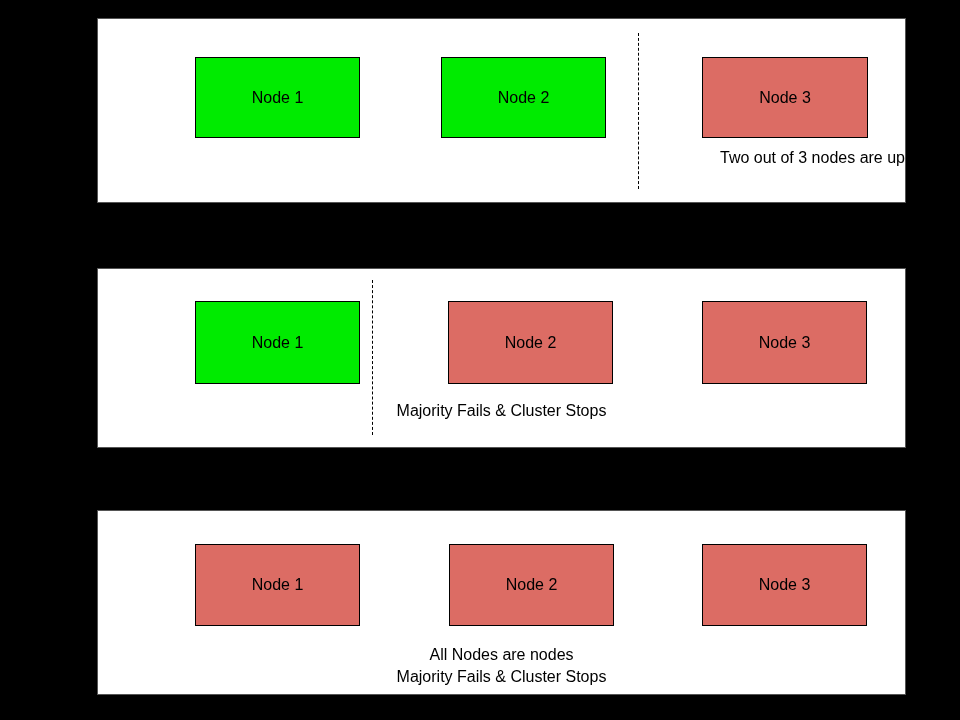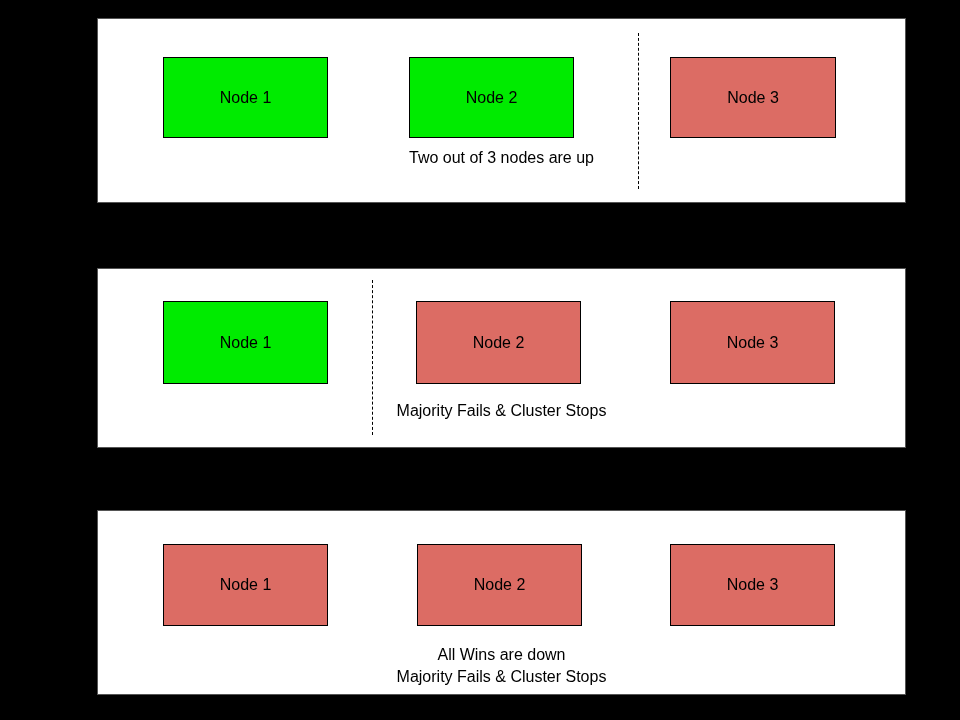--- a/index.html
+++ b/index.html
@@ -38,20 +38,21 @@
   .node {
     position: absolute;
     width: 165px;
     height: 81px;
     border: 1.5px solid var(--node-border);
     display: flex;
     align-items: center;
     justify-content: center;
     font-size: 16px;
     color: var(--text);
+    margin-left: 32px;
   }
   .node.up   { background: var(--node-up); }
   .node.down { background: var(--node-down); }
 
   .p1 .node { top: 38px; }
   .p2 .node { top: 32px; height: 83px; }
   .p3 .node { top: 33px; height: 82px; }
 
   .p1 .n1 { left: 65px; }
   .p1 .n2 { left: 311px; }
@@ -75,21 +76,21 @@
 
   .caption {
     position: absolute;
     left: 0;
     width: 100%;
     text-align: center;
     font-size: 16px;
     line-height: 22px;
     color: var(--text);
   }
-  .p1 .caption { top: 128px; }
+  .p1 .caption { top: 128px; text-align: right; }
   .p2 .caption { top: 131px; }
   .p3 .caption { top: 133px; }
 </style>
 </head>
 <body>
 
 <div class="canvas">
 
   <div class="panel p1">
     <div class="node n1 up">
@@ -127,18 +128,18 @@
     <div class="node n1 down">
       <span>Node 1</span>
     </div>
     <div class="node n2 down">
       <span>Node 2</span>
     </div>
     <div class="node n3 down">
       <span>Node 3</span>
     </div>
     <div class="caption">
-      <div>All Wins are down</div>
+      <div>All Nodes are nodes</div>
       <div>Majority Fails &amp; Cluster Stops</div>
     </div>
   </div>
 
 </div>
 
 </body></html>

